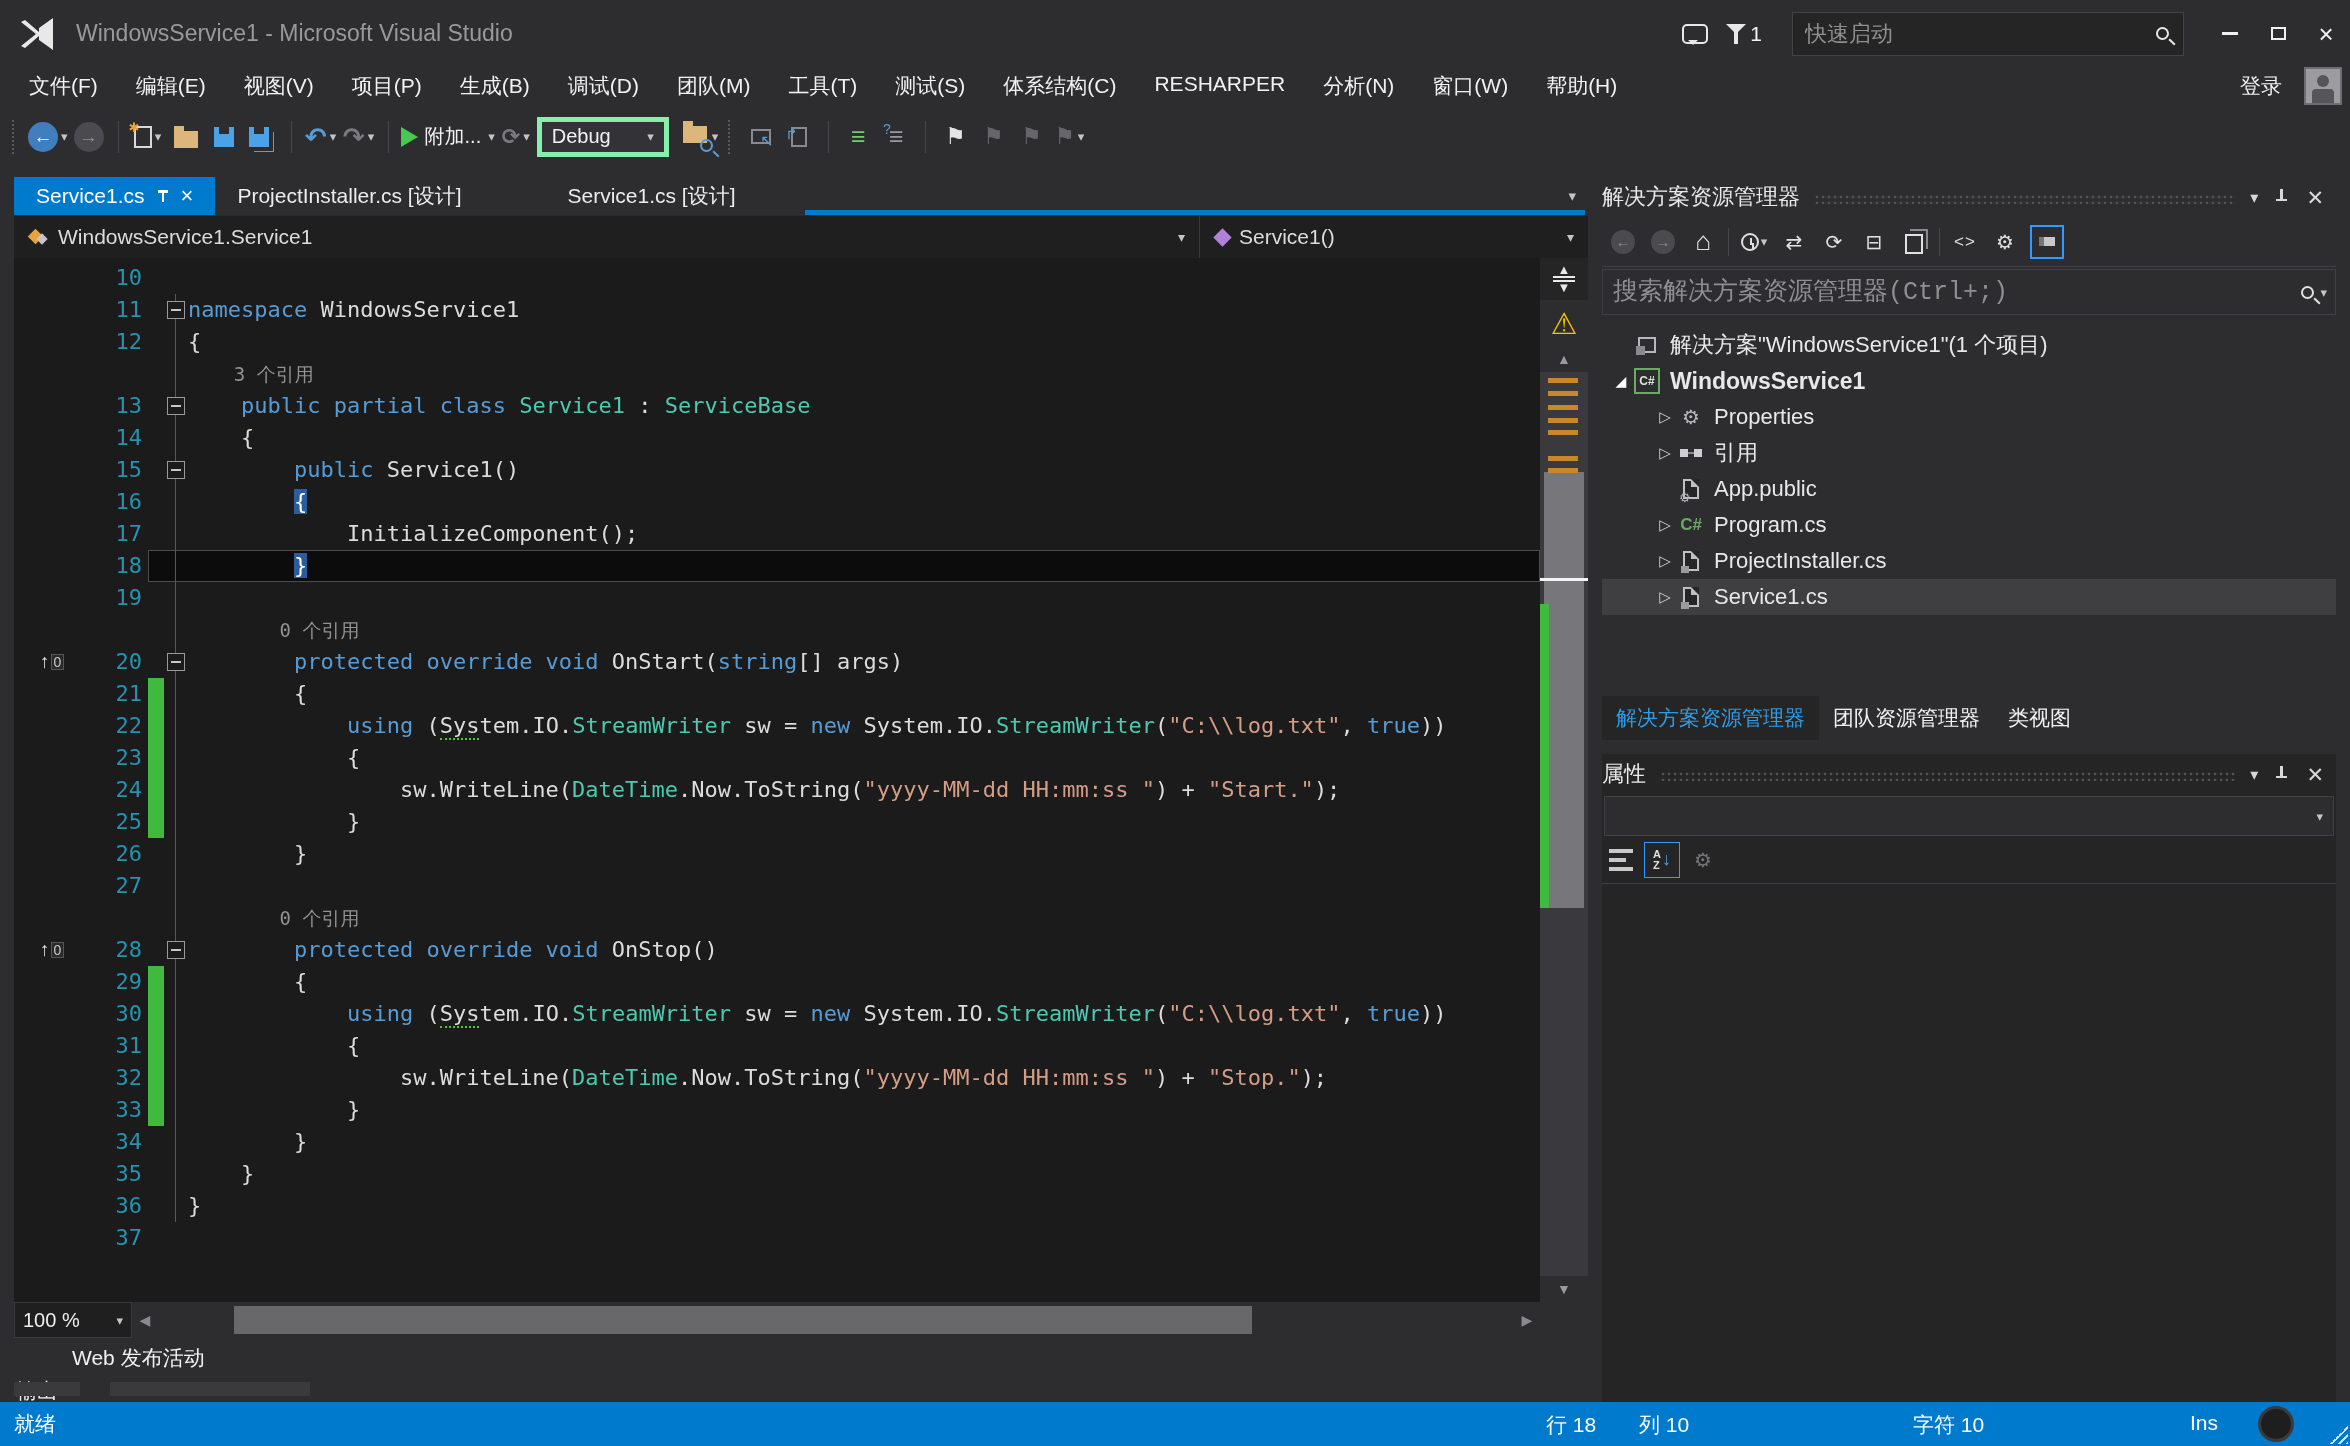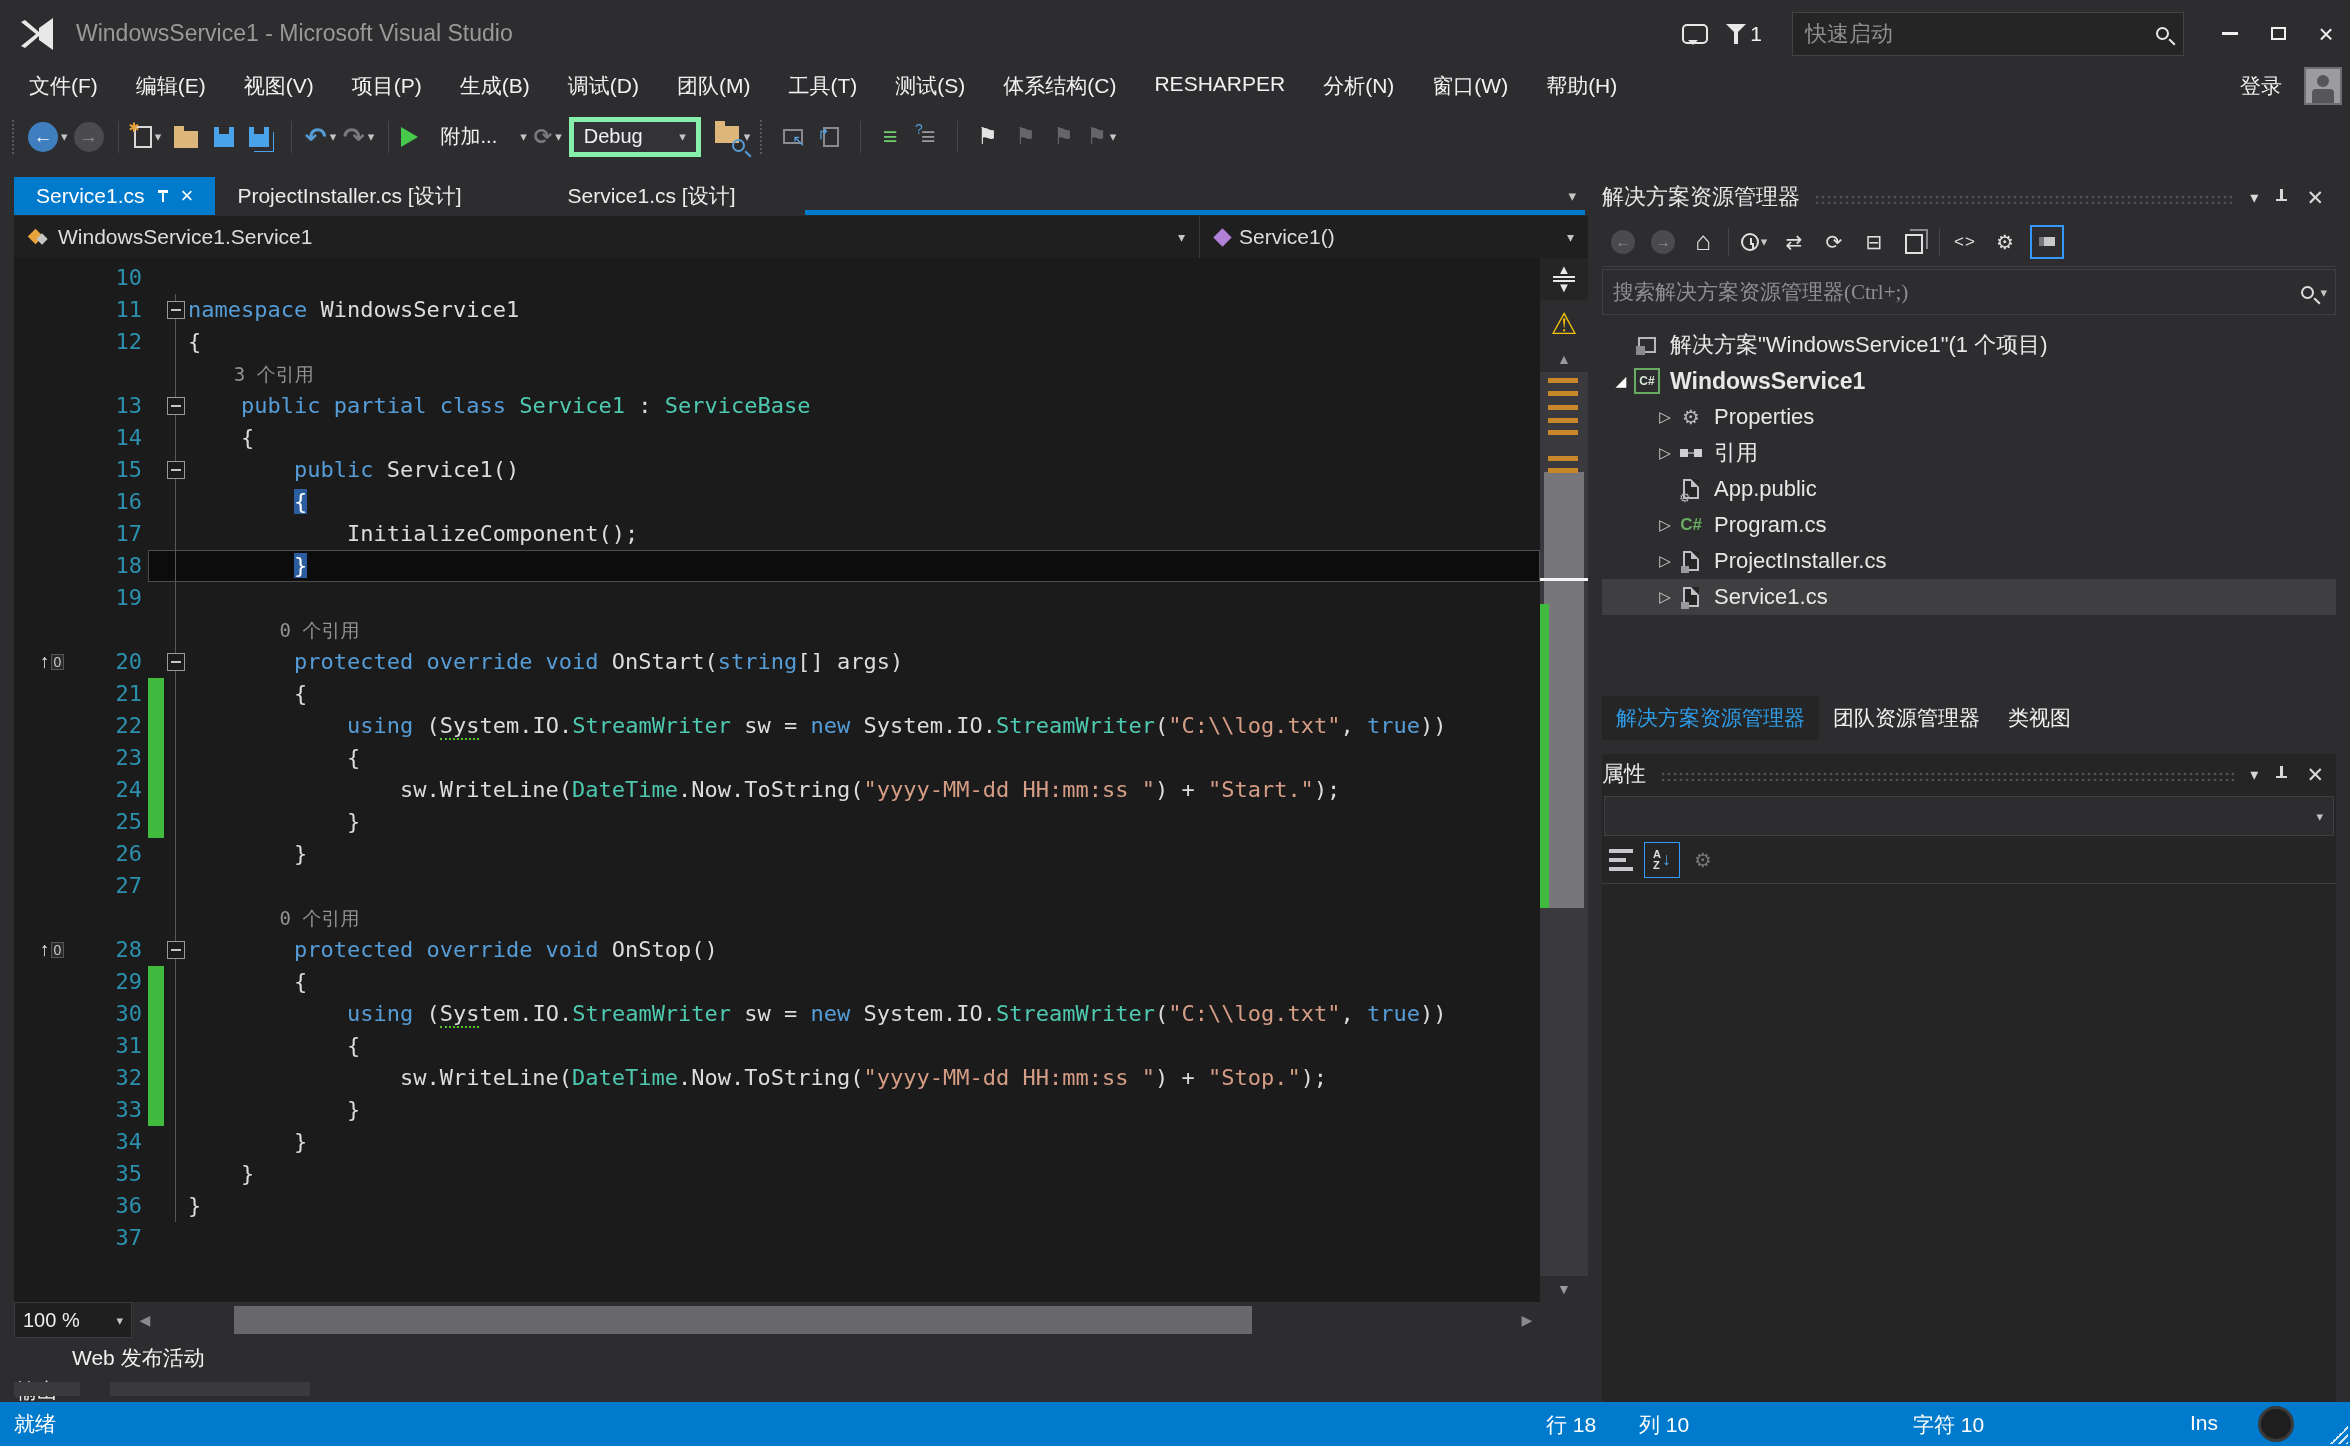--- a/index.html
+++ b/index.html
@@ -50,21 +50,21 @@
   .docico { width:18px; height:22px; border:2px solid #d8d8d8; position:relative; background:#2d2d30; }
   .docico::after { content:"✱"; position:absolute; color:#e8a33d; font-size:13px; left:-7px; top:-8px; }
   .folder { width:24px; height:17px; background:#dcb67a; position:relative; margin-top:5px; }
   .folder::before { content:""; position:absolute; top:-5px; left:0; width:10px; height:5px; background:#dcb67a; }
   .floppy { width:20px; height:20px; background:#4aa3e8; position:relative; }
   .floppy::after { content:""; position:absolute; top:0; left:5px; width:10px; height:7px; background:#2d2d30; }
   .floppy2 { box-shadow:4px 4px 0 0 #2d2d30, 5px 5px 0 0 #4aa3e8; margin-right:5px; }
   .uglyph { font-size:26px; font-weight:bold; color:#569cd6; line-height:1; }
   .uglyph.dis { color:#7a7a7e; }
   .playico { width:0; height:0; border-left:17px solid #47c94e; border-top:10px solid transparent; border-bottom:10px solid transparent; }
-  .tlabel { font-size:20px; color:#f1f1f1; margin:0 20px; }
+  .tlabel { font-size:20px; color:#f1f1f1; margin:0 4px; }
   #debug-combo { width:132px; height:40px; background:#333337; border:5px solid #86efac; display:flex; align-items:center; justify-content:space-between; padding:0 10px; }
   #debug-combo span.val { font-size:20px; }
   .findico { position:relative; width:26px; height:22px; }
   .findico .folder { position:absolute; left:0; top:0; margin:0; }
   .findico .lens-ico { position:absolute; right:-4px; bottom:-4px; border-color:#569cd6; margin:0; }
   .findico .lens-ico::after { background:#569cd6; }
   .navico { width:20px; height:15px; border:2px solid #8a8a8e; position:relative; }
   .navico::after { content:"↖"; position:absolute; color:#569cd6; font-size:16px; left:7px; top:0px; }
   .doc2 { width:16px; height:20px; border:2px solid #8a8a8e; position:relative; }
   .doc2::after { content:"↱"; position:absolute; color:#569cd6; font-size:15px; left:-8px; top:-4px; }
@@ -168,21 +168,21 @@
   #se-toolbar { height:50px; display:flex; align-items:center; gap:10px; padding:0 6px; border-bottom:1px solid #3f3f46; }
   .seb { min-width:30px; height:34px; display:flex; align-items:center; justify-content:center; color:#e0e0e0; font-size:20px; gap:2px; }
   .seb.dim { color:#77777b; }
   .sediv { width:1px; height:28px; background:#46464a; }
   .clockico { width:18px; height:18px; border:2px solid #e0e0e0; border-radius:50%; position:relative; }
   .clockico::after { content:""; position:absolute; left:7px; top:3px; width:2px; height:7px; background:#e0e0e0; box-shadow:2px 5px 0 -0px #e0e0e0; }
   .stack2 { width:18px; height:20px; border:2px solid #e0e0e0; box-shadow:4px -4px 0 -1px #2d2d30, 5px -5px 0 0 #8a8a8e; margin-top:4px; }
   .previco { width:34px; height:34px; border:2px solid #3399ff; display:flex; align-items:center; justify-content:center; }
   .previco .sh { width:16px; height:9px; background:#c8c8c8; border-left:5px solid #77777b; }
   #se-search { height:46px; margin:2px 0 4px; background:#2d2d30; border:1px solid #3f3f46; display:flex; align-items:center; }
-  #se-search input { flex:1; border:none; outline:none; background:transparent; color:#ec4899; font-size:21px; padding:0 10px; font-family:Liberation Serif, serif; }
+  #se-search input { flex:1; border:none; outline:none; background:transparent; color:#ec4899; font-size:25px; padding:0 10px; font-family:Liberation Mono, monospace; }
   #se-search input::placeholder { color:#8f8f93; }
   #se-search .lens-ico { border-color:#e0e0e0; margin-right:6px; }
   #se-search .lens-ico::after { background:#e0e0e0; }
   #se-search .dd { margin-right:8px; }
   #se-tree { padding-top:8px; }
   .trow { height:36px; display:flex; align-items:center; font-size:22px; color:#e8e8e8; position:relative; }
   .trow.selected { background:#3f3f41; }
   .texp { width:22px; text-align:center; font-size:15px; color:#d0d0d0; flex:none; }
   .texp.exp { color:#fff; font-size:14px; }
   .tico { width:30px; display:flex; align-items:center; justify-content:center; flex:none; margin-right:8px; }

